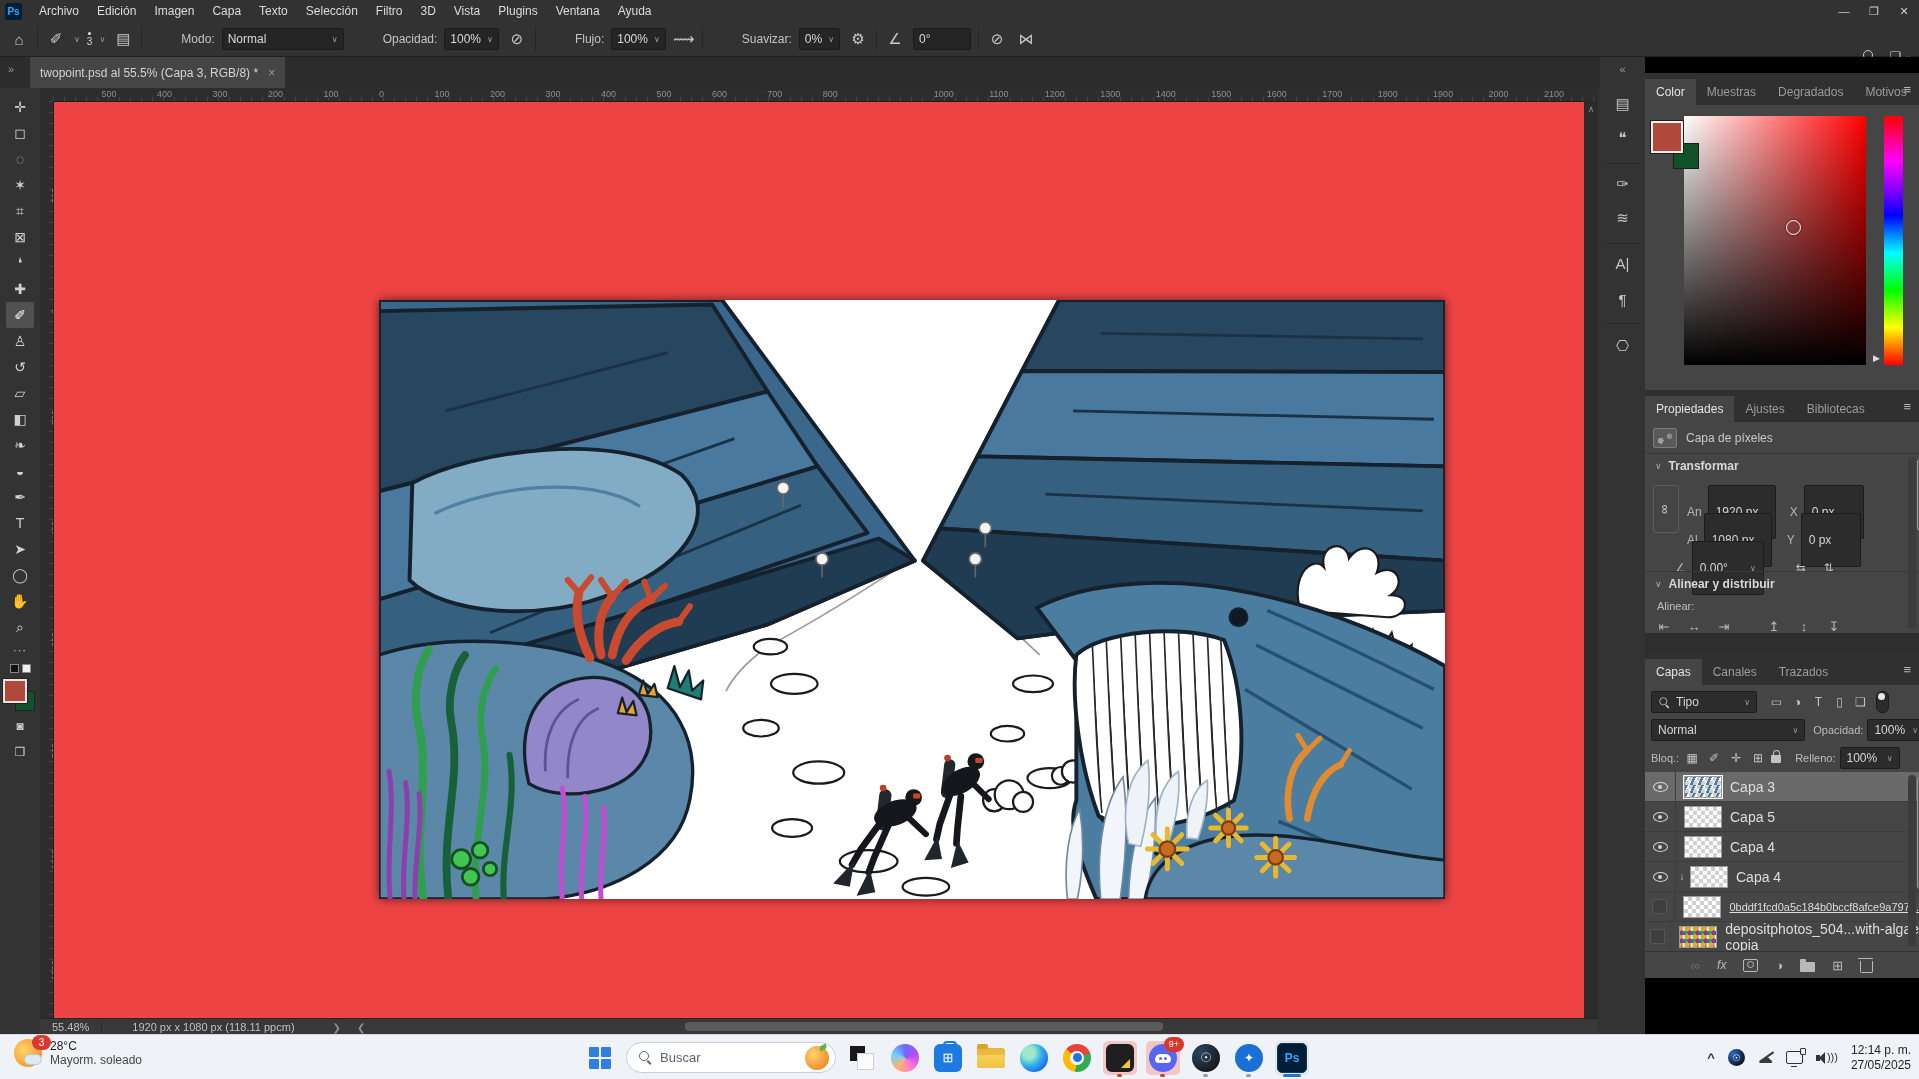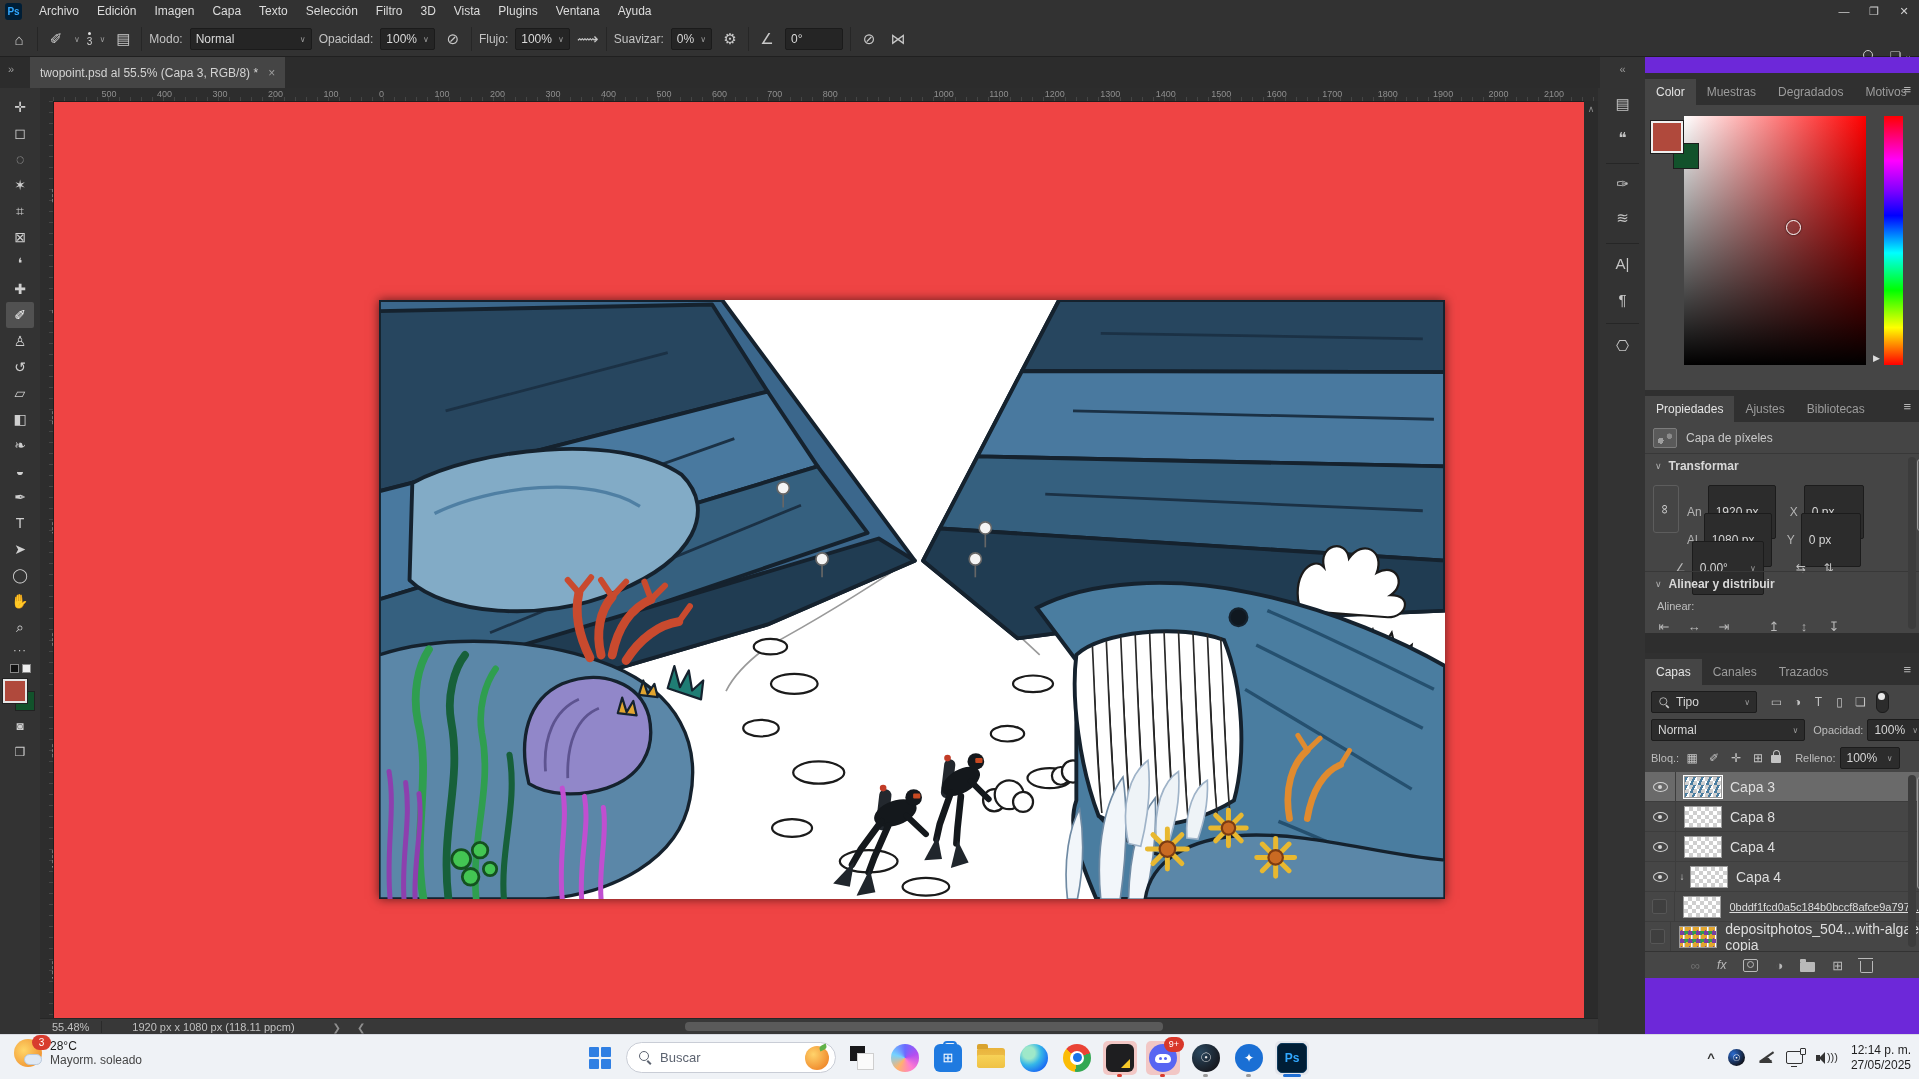--- a/index.html
+++ b/index.html
@@ -14,21 +14,21 @@
            font-size:10px;font-weight:bold;display:flex;align-items:center;justify-content:center;}
   .menu-item{padding:0 9px;color:#dcdcdc;cursor:default;}
   #win-controls{position:absolute;right:0;top:0;height:22px;display:flex;align-items:center;}
   .win-btn{width:30px;text-align:center;font-size:11px;color:#cfcfcf;}
 
   
   #optionsbar{left:0;top:22px;width:100%;height:35px;background:#323232;border-bottom:1px solid #202020;
               display:flex;align-items:center;font-size:12px;gap:7px;padding-left:8px;box-sizing:border-box;}
   .opt-icon{color:#c9c9c9;font-size:15px;width:22px;text-align:center;}
   .opt-divider{width:1px;height:24px;background:#262626;}
-  .opt-label{color:#c3c3c3;}
+  .opt-label{color:#c3c3c3;margin-left:32px;}
   .opt-box{background:#252525;border:1px solid #1b1b1b;height:20px;display:flex;align-items:center;
            padding:0 5px;gap:6px;border-radius:2px;color:#d9d9d9;}
   .chev{font-size:8px;color:#9a9a9a;}
   .brush-preview{display:flex;flex-direction:column;align-items:center;line-height:9px;color:#cfcfcf;font-size:10px;}
   .brush-dot{width:3px;height:3px;border-radius:50%;background:#e0e0e0;margin-bottom:2px;}
   #opt-right{position:absolute;right:8px;top:27px;display:flex;align-items:center;gap:14px;}
   .mag-icon{position:relative;width:13px;height:13px;display:inline-block;}
   .mag-icon::before{content:"";position:absolute;left:0;top:0;width:8px;height:8px;border:1.6px solid #c9c9c9;border-radius:50%;}
   .mag-icon::after{content:"";position:absolute;left:9px;top:9px;width:5px;height:1.6px;background:#c9c9c9;transform:rotate(45deg);transform-origin:0 0;}
 
@@ -75,21 +75,21 @@
   #status-info{padding:0 30px;}
   .status-arrow{color:#8f8f8f;font-size:10px;padding:0 8px;}
   #hscroll-thumb{position:absolute;left:645px;top:934px;width:478px;height:9px;background:#5a5a5a;border-radius:4px;}
 
   
   #right-strip{left:1600px;top:57px;width:45px;height:977px;background:#333333;}
   .strip-icon{position:absolute;left:0;width:45px;text-align:center;color:#c5c5c5;font-size:15px;}
   .strip-div{position:absolute;left:6px;width:33px;height:1px;background:#262626;}
 
   
-  #right-panels{left:1645px;top:57px;width:274px;height:977px;background:#6d28d9;}
+  #right-panels{left:1645px;top:57px;width:274px;height:977px;background:#000000;}
   .ptabs{position:absolute;left:0;width:274px;height:32px;background:#303030;display:flex;align-items:flex-end;}
   .ptab{height:26px;display:flex;align-items:center;padding:0 11px;font-size:12px;color:#9c9c9c;background:#303030;}
   .ptab.active{background:#454545;color:#e3e3e3;}
   .ptab-menu{position:absolute;right:8px;top:9px;color:#b5b5b5;font-size:13px;}
   .pbody{position:absolute;left:0;width:274px;background:#454545;}
 
   
   #fg2{position:absolute;left:6px;top:16px;width:28px;height:28px;border:2px solid #f0f0f0;outline:1px solid #1d1d1d;z-index:2;}
   #bg2{position:absolute;left:28px;top:38px;width:24px;height:24px;border:1px solid #1d1d1d;z-index:1;}
   #sat-square{position:absolute;left:39px;top:11px;width:182px;height:249px;
@@ -716,21 +716,21 @@
             <span class="eye"></span>
           </div>
           <div class="thumb art-blue selected-th"></div>
           <span class="layer-name">Capa 3</span>
         </div>
         <div class="layer-row">
           <div class="eye-cell">
             <span class="eye"></span>
           </div>
           <div class="thumb transparent"></div>
-          <span class="layer-name">Capa 8</span>
+          <span class="layer-name">Capa 5</span>
         </div>
         <div class="layer-row">
           <div class="eye-cell">
             <span class="eye"></span>
           </div>
           <div class="thumb transparent"></div>
           <span class="layer-name">Capa 4</span>
         </div>
         <div class="layer-row">
           <div class="eye-cell">

